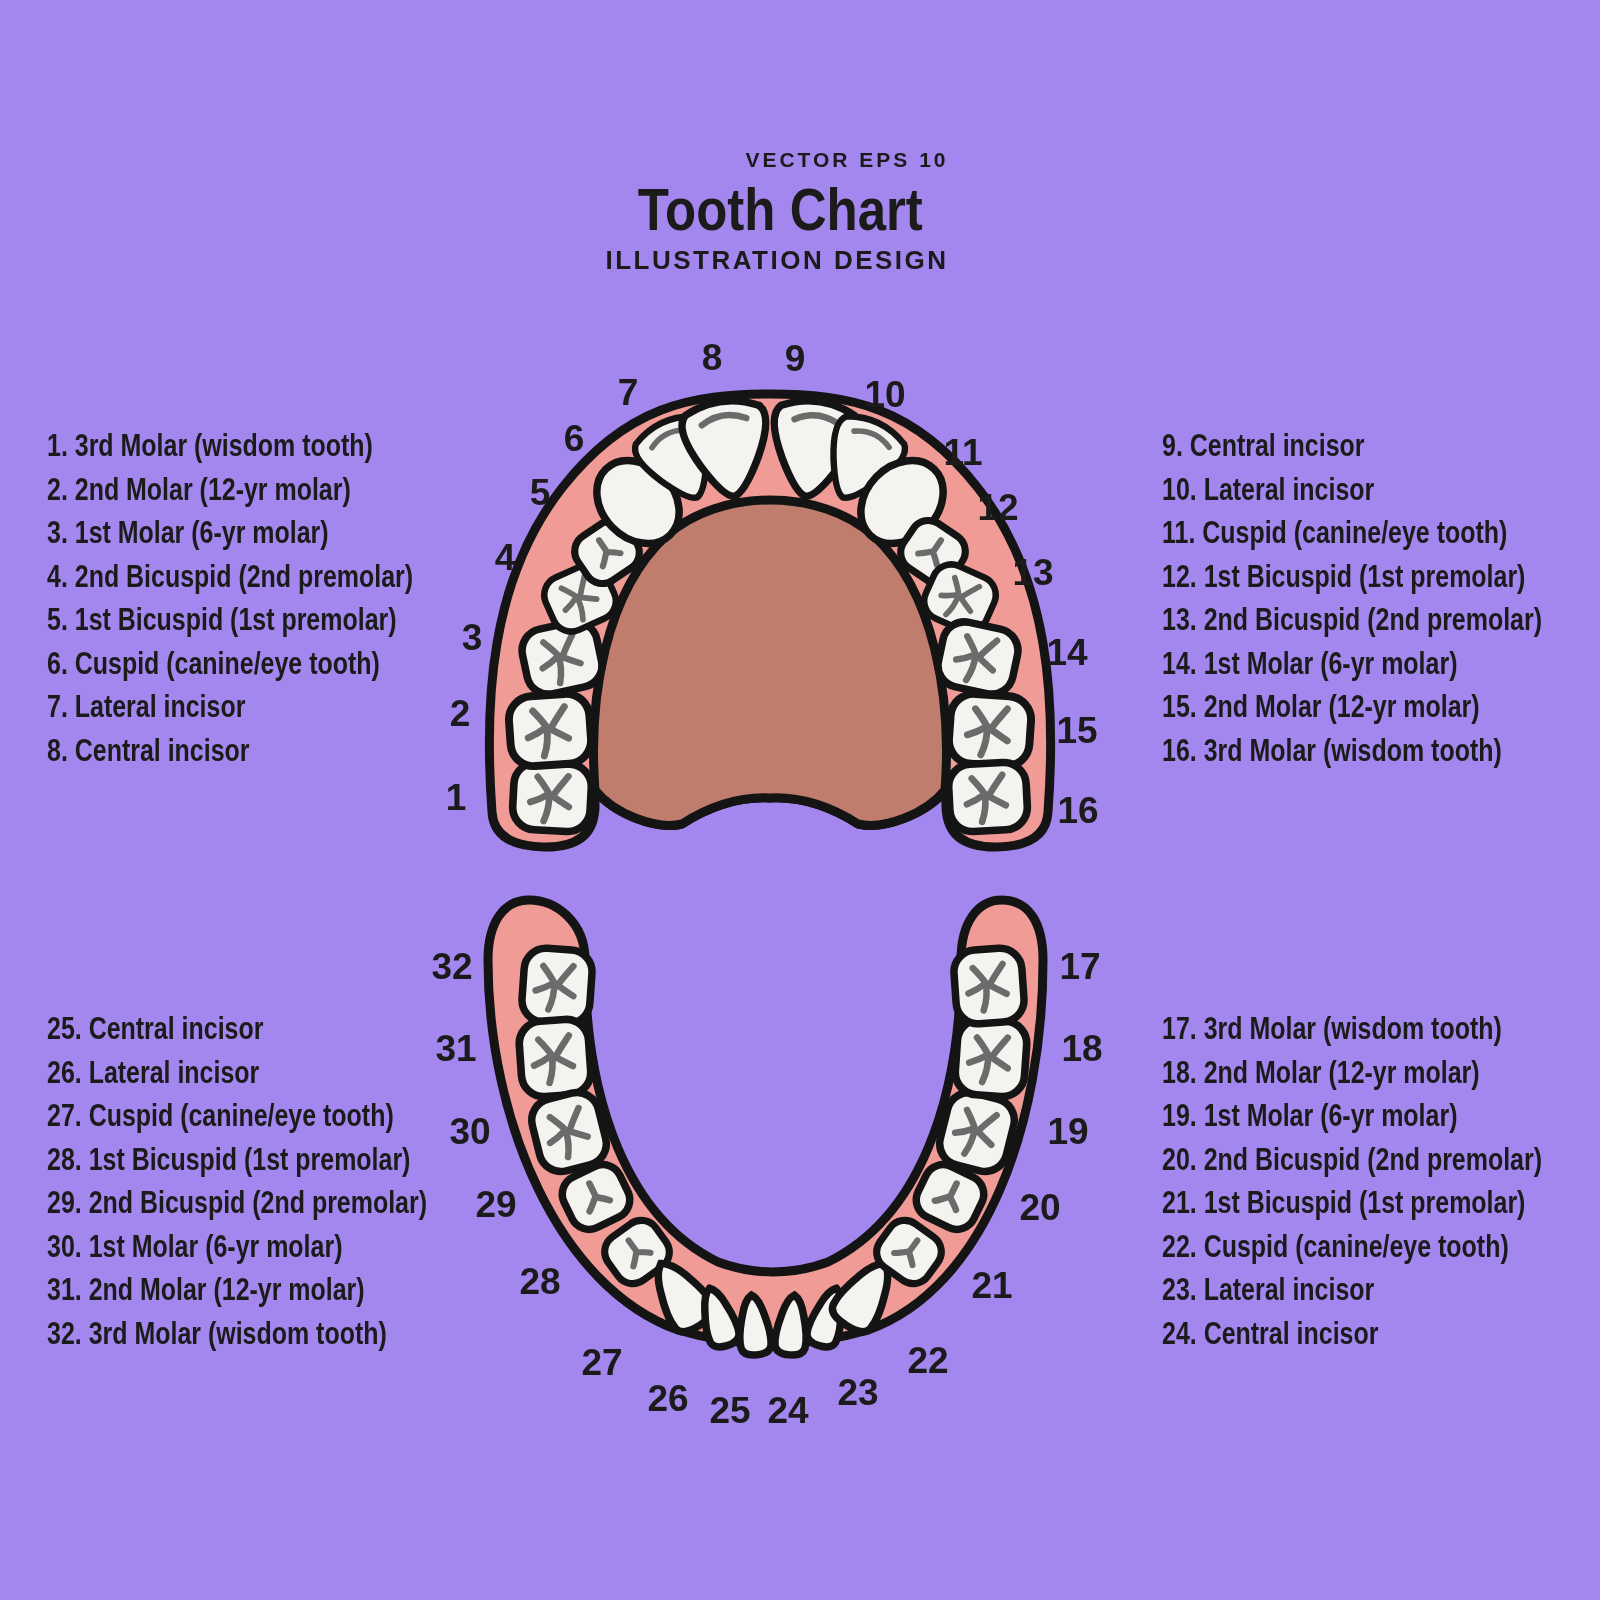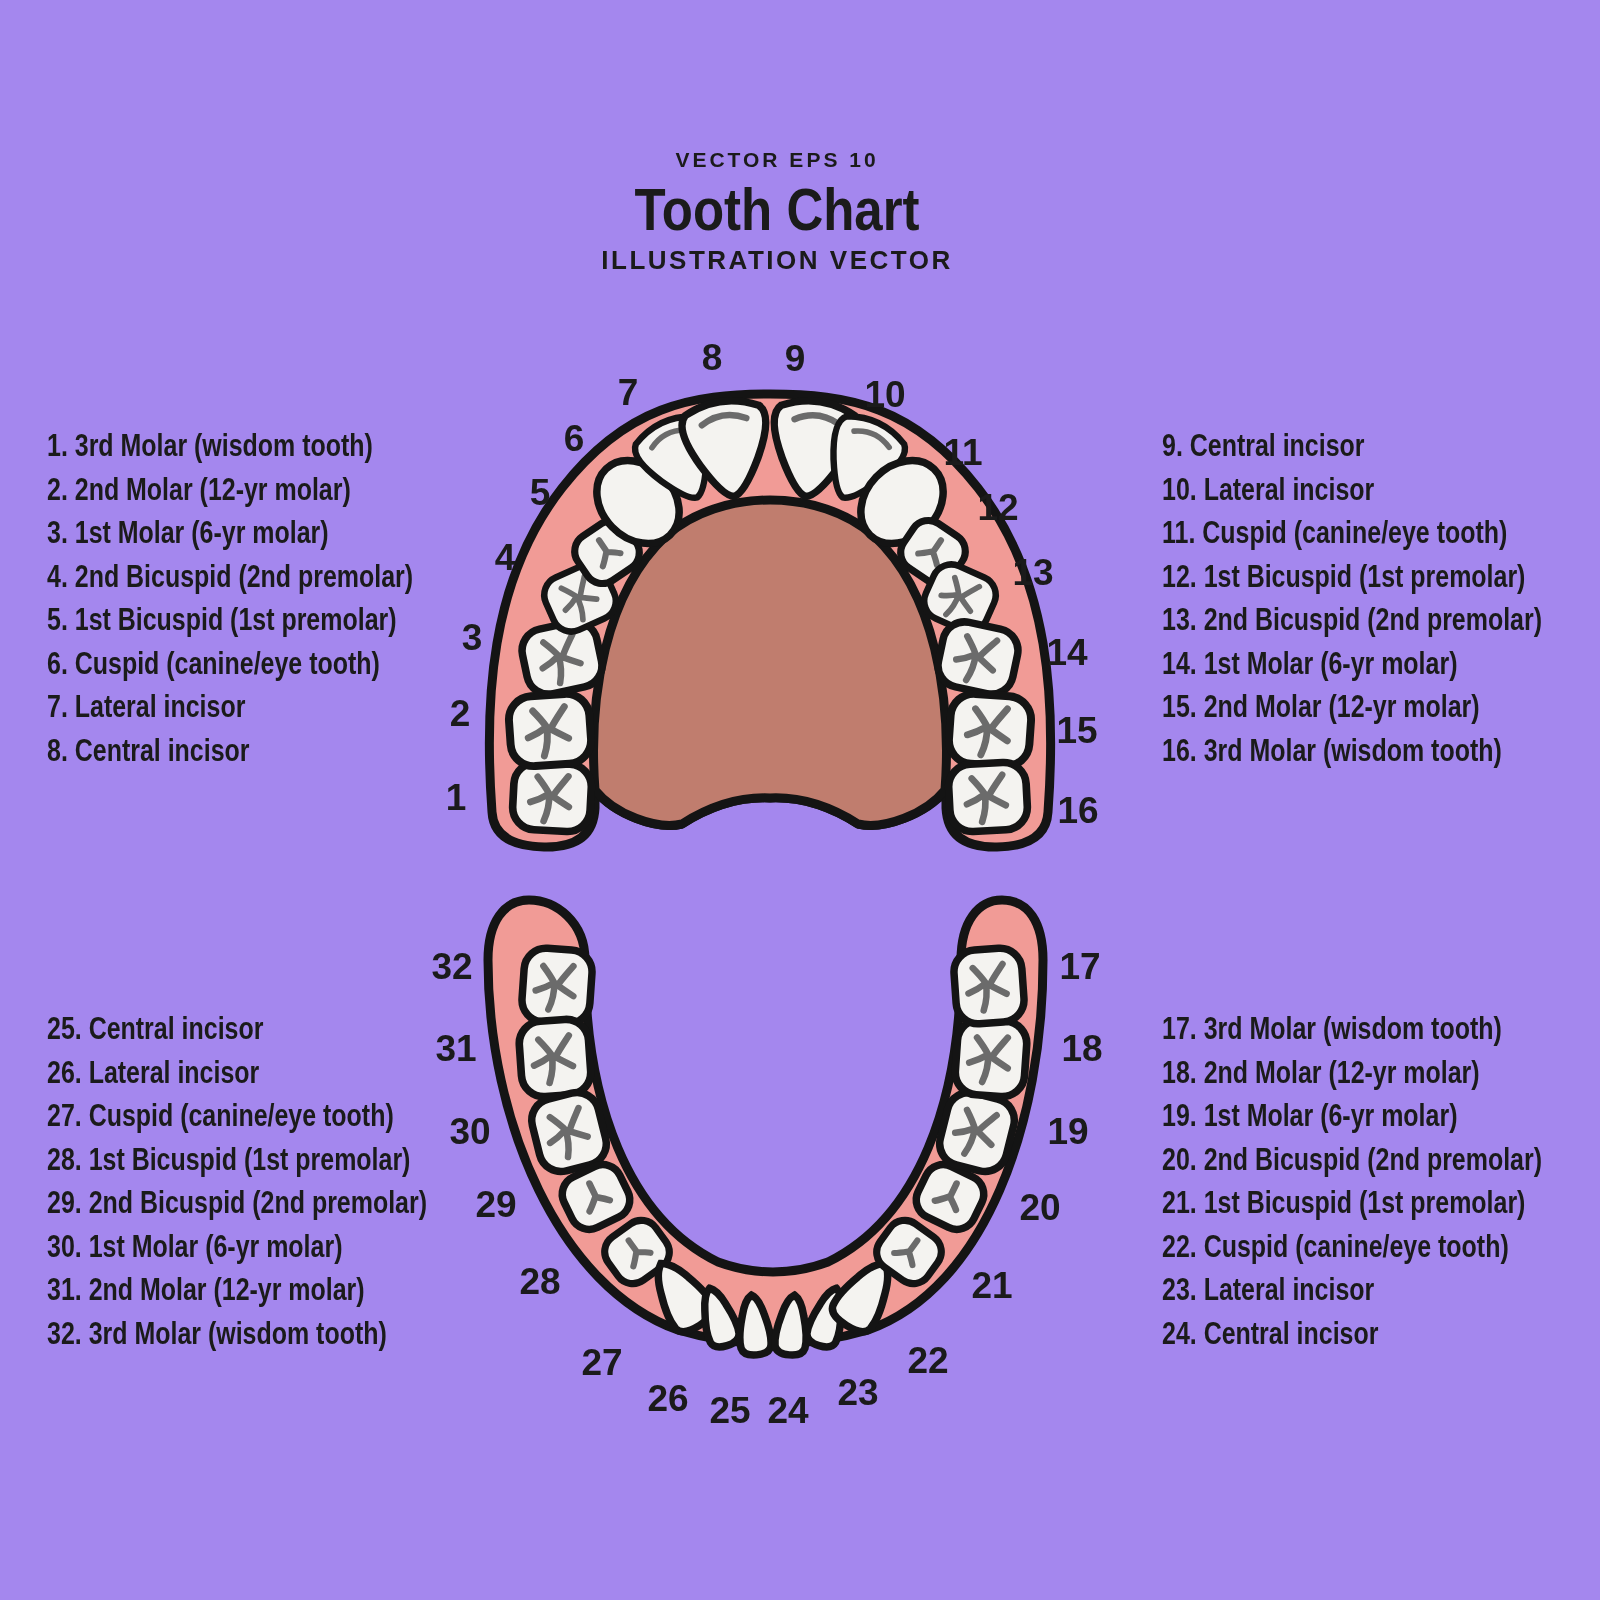--- a/index.html
+++ b/index.html
@@ -1,35 +1,35 @@
 <!DOCTYPE html>
 <html><head>
 <meta charset="utf-8">
 <style>
   html,body{margin:0;padding:0;}
   body{width:1600px;height:1600px;overflow:hidden;}
   .stage{position:absolute;left:0;top:0;width:1600px;height:1600px;font-family:"Liberation Sans",sans-serif;}
-  .title-block{position:absolute;left:777px;top:148px;transform:translateX(-50%);text-align:center;}
+  .title-block{position:absolute;left:777px;top:148px;transform:translateX(-50%);text-align:right;}
   .kicker{font-size:21px;font-weight:700;letter-spacing:3px;white-space:nowrap;}
   .main-title{font-size:60px;font-weight:700;margin:6px 0 4px 0;transform:scaleX(.85);transform-origin:50% 50%;white-space:nowrap;line-height:1.05;}
   .subtitle{font-size:26px;font-weight:700;letter-spacing:2.5px;white-space:nowrap;}
   .legend{position:absolute;font-size:32px;font-weight:700;line-height:43.5px;white-space:nowrap;transform:scaleX(.78);transform-origin:left top;}
   .legend div{height:43.5px;}
   svg{position:absolute;overflow:visible;}
   svg text{font-family:"Liberation Sans",sans-serif;font-weight:700;font-size:37px;text-anchor:middle;}
 </style>
 </head>
 <body>
 
 <div class="stage" id="stage" style="background: rgb(164, 135, 238);">
 
   <div class="title-block" style="color: rgb(27, 27, 27);">
     <div class="kicker">VECTOR EPS 10</div>
     <div class="main-title">Tooth Chart</div>
-    <div class="subtitle">ILLUSTRATION VECTOR</div>
+    <div class="subtitle">ILLUSTRATION DESIGN</div>
   </div>
 
   <div class="legend" id="legend-upper-left" style="left: 47px; top: 424px; color: rgb(27, 27, 27);">
       <div>1. 3rd Molar (wisdom tooth)</div>
       <div>2. 2nd Molar (12-yr molar)</div>
       <div>3. 1st Molar (6-yr molar)</div>
       <div>4. 2nd Bicuspid (2nd premolar)</div>
       <div>5. 1st Bicuspid (1st premolar)</div>
       <div>6. Cuspid (canine/eye tooth)</div>
       <div>7. Lateral incisor</div>

